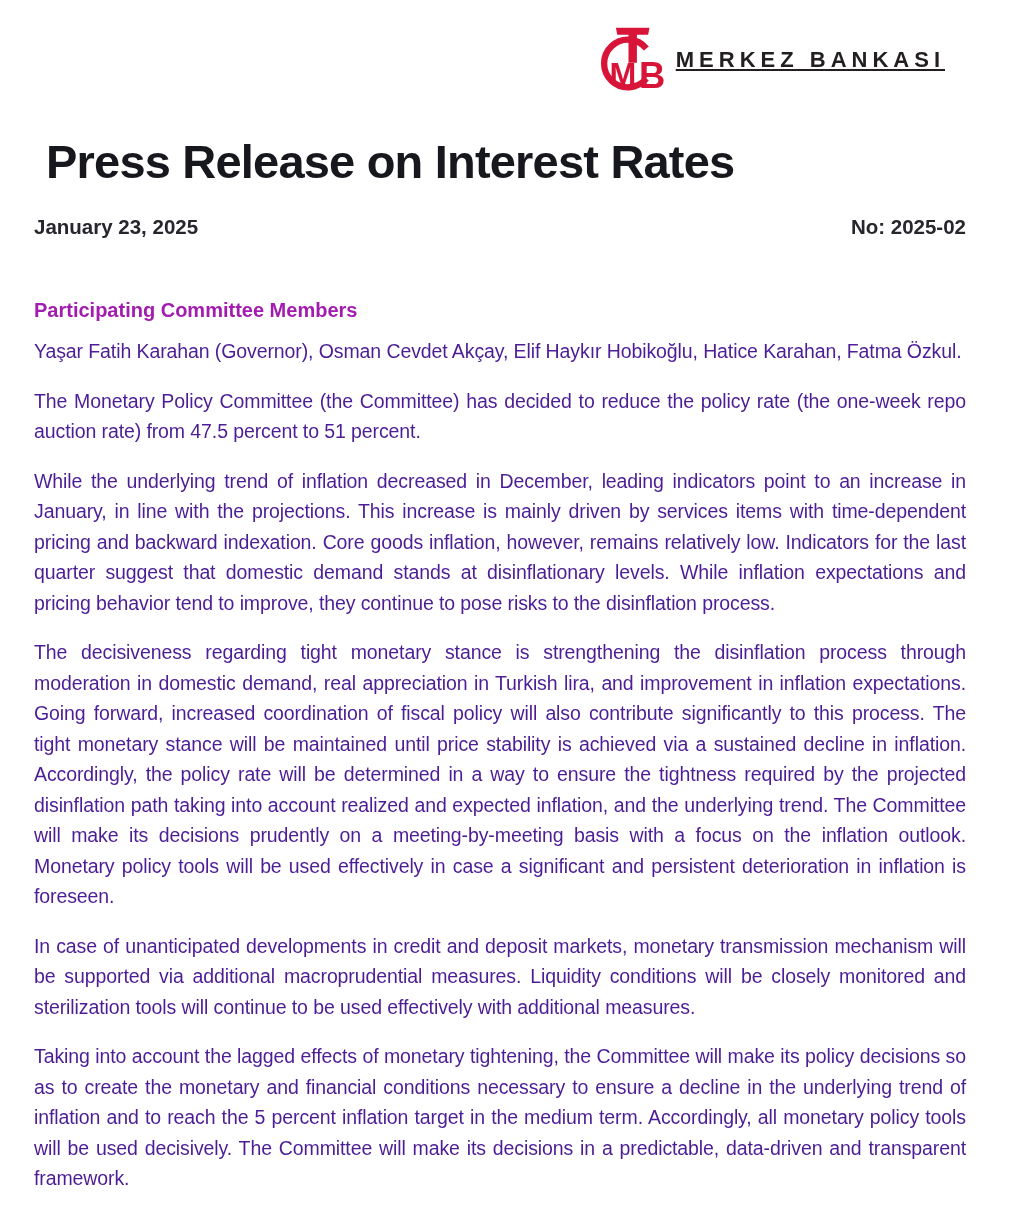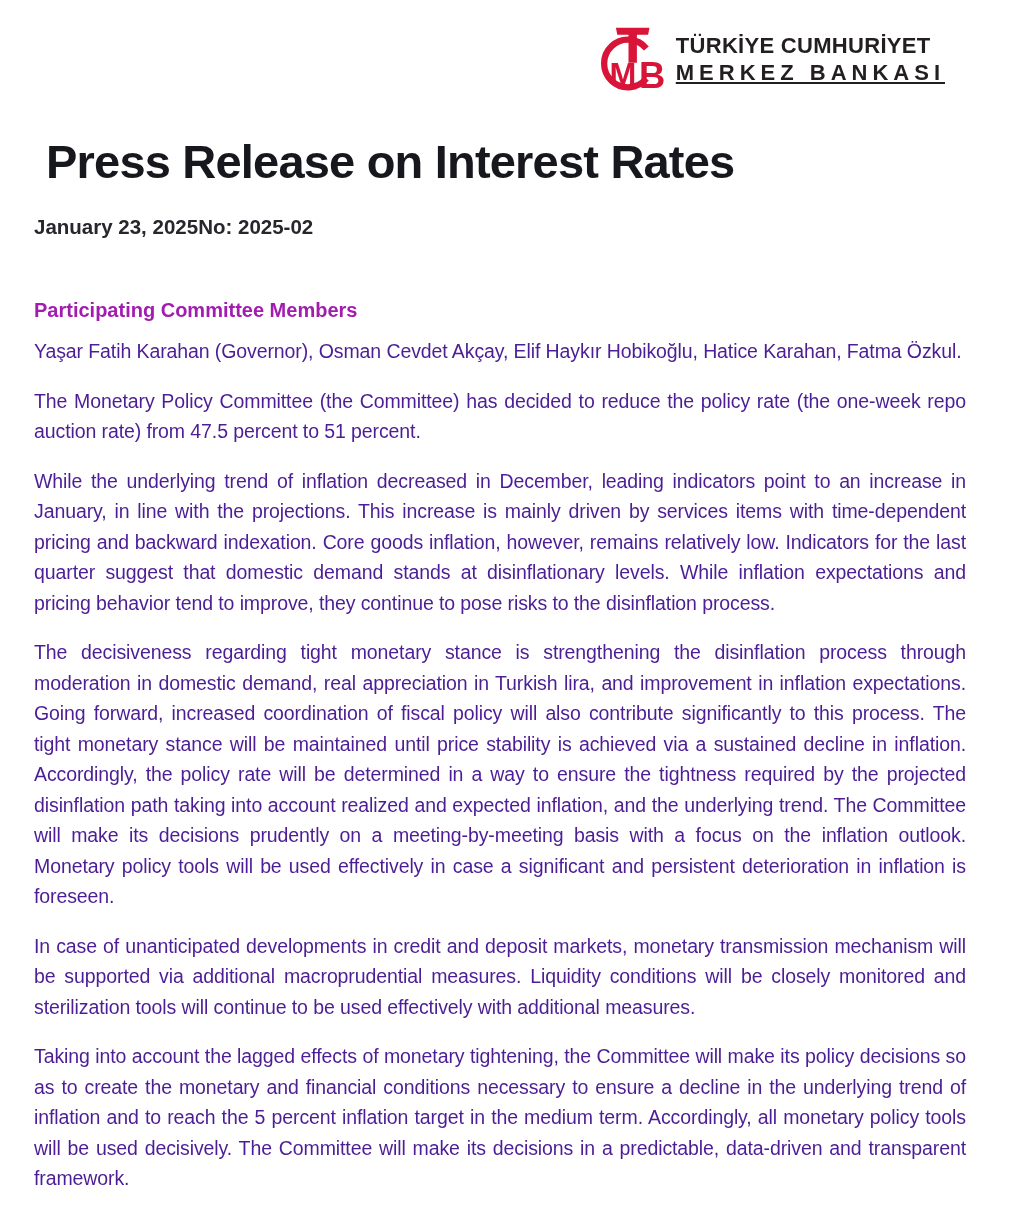--- a/index.html
+++ b/index.html
@@ -54,21 +54,21 @@
   h1.title {
     margin: 12px;
     font-size: 47px;
     line-height: 1.18;
     font-weight: 700;
     letter-spacing: -0.8px;
     color: #17171e;
   }
   .meta-row {
     display: flex;
-    justify-content: flex-start;
+    justify-content: space-between;
     align-items: baseline;
     margin-top: 26px;
     font-size: 20.5px;
     font-weight: bold;
     color: #26262d;
   }
 
   
   h2.section-heading {
     margin: 60px 0 14px 0;
@@ -96,21 +96,20 @@
 
       <path d="M 70.5 31.5 A 34 34 0 1 0 70.5 74.5" fill="none" stroke="#d81438" stroke-width="9" stroke-linecap="butt"></path>
 
       <path d="M 27 2 L 75 2 L 73 12 L 57 12 L 57 52 L 45 52 L 45 12 L 29 12 Z" fill="#d81438"></path>
 
       <text x="18" y="84" font-family="Liberation Sans, sans-serif" font-weight="bold" font-size="46" fill="#d81438">M</text>
 
       <text x="60" y="88" font-family="Liberation Sans, sans-serif" font-weight="bold" font-size="52" fill="#d81438">B</text>
     </svg>
     <div class="logo-text">
-      <div class="l1">TÜRKİYE CUMHURİYET</div>
       <div class="l2">MERKEZ BANKASI</div>
     </div>
   </div>
 
   <div class="header-spacer"></div>
 
   <h1 class="title">Press Release on Interest Rates</h1>
 
   <div class="meta-row">
     <span>January 23, 2025</span>

